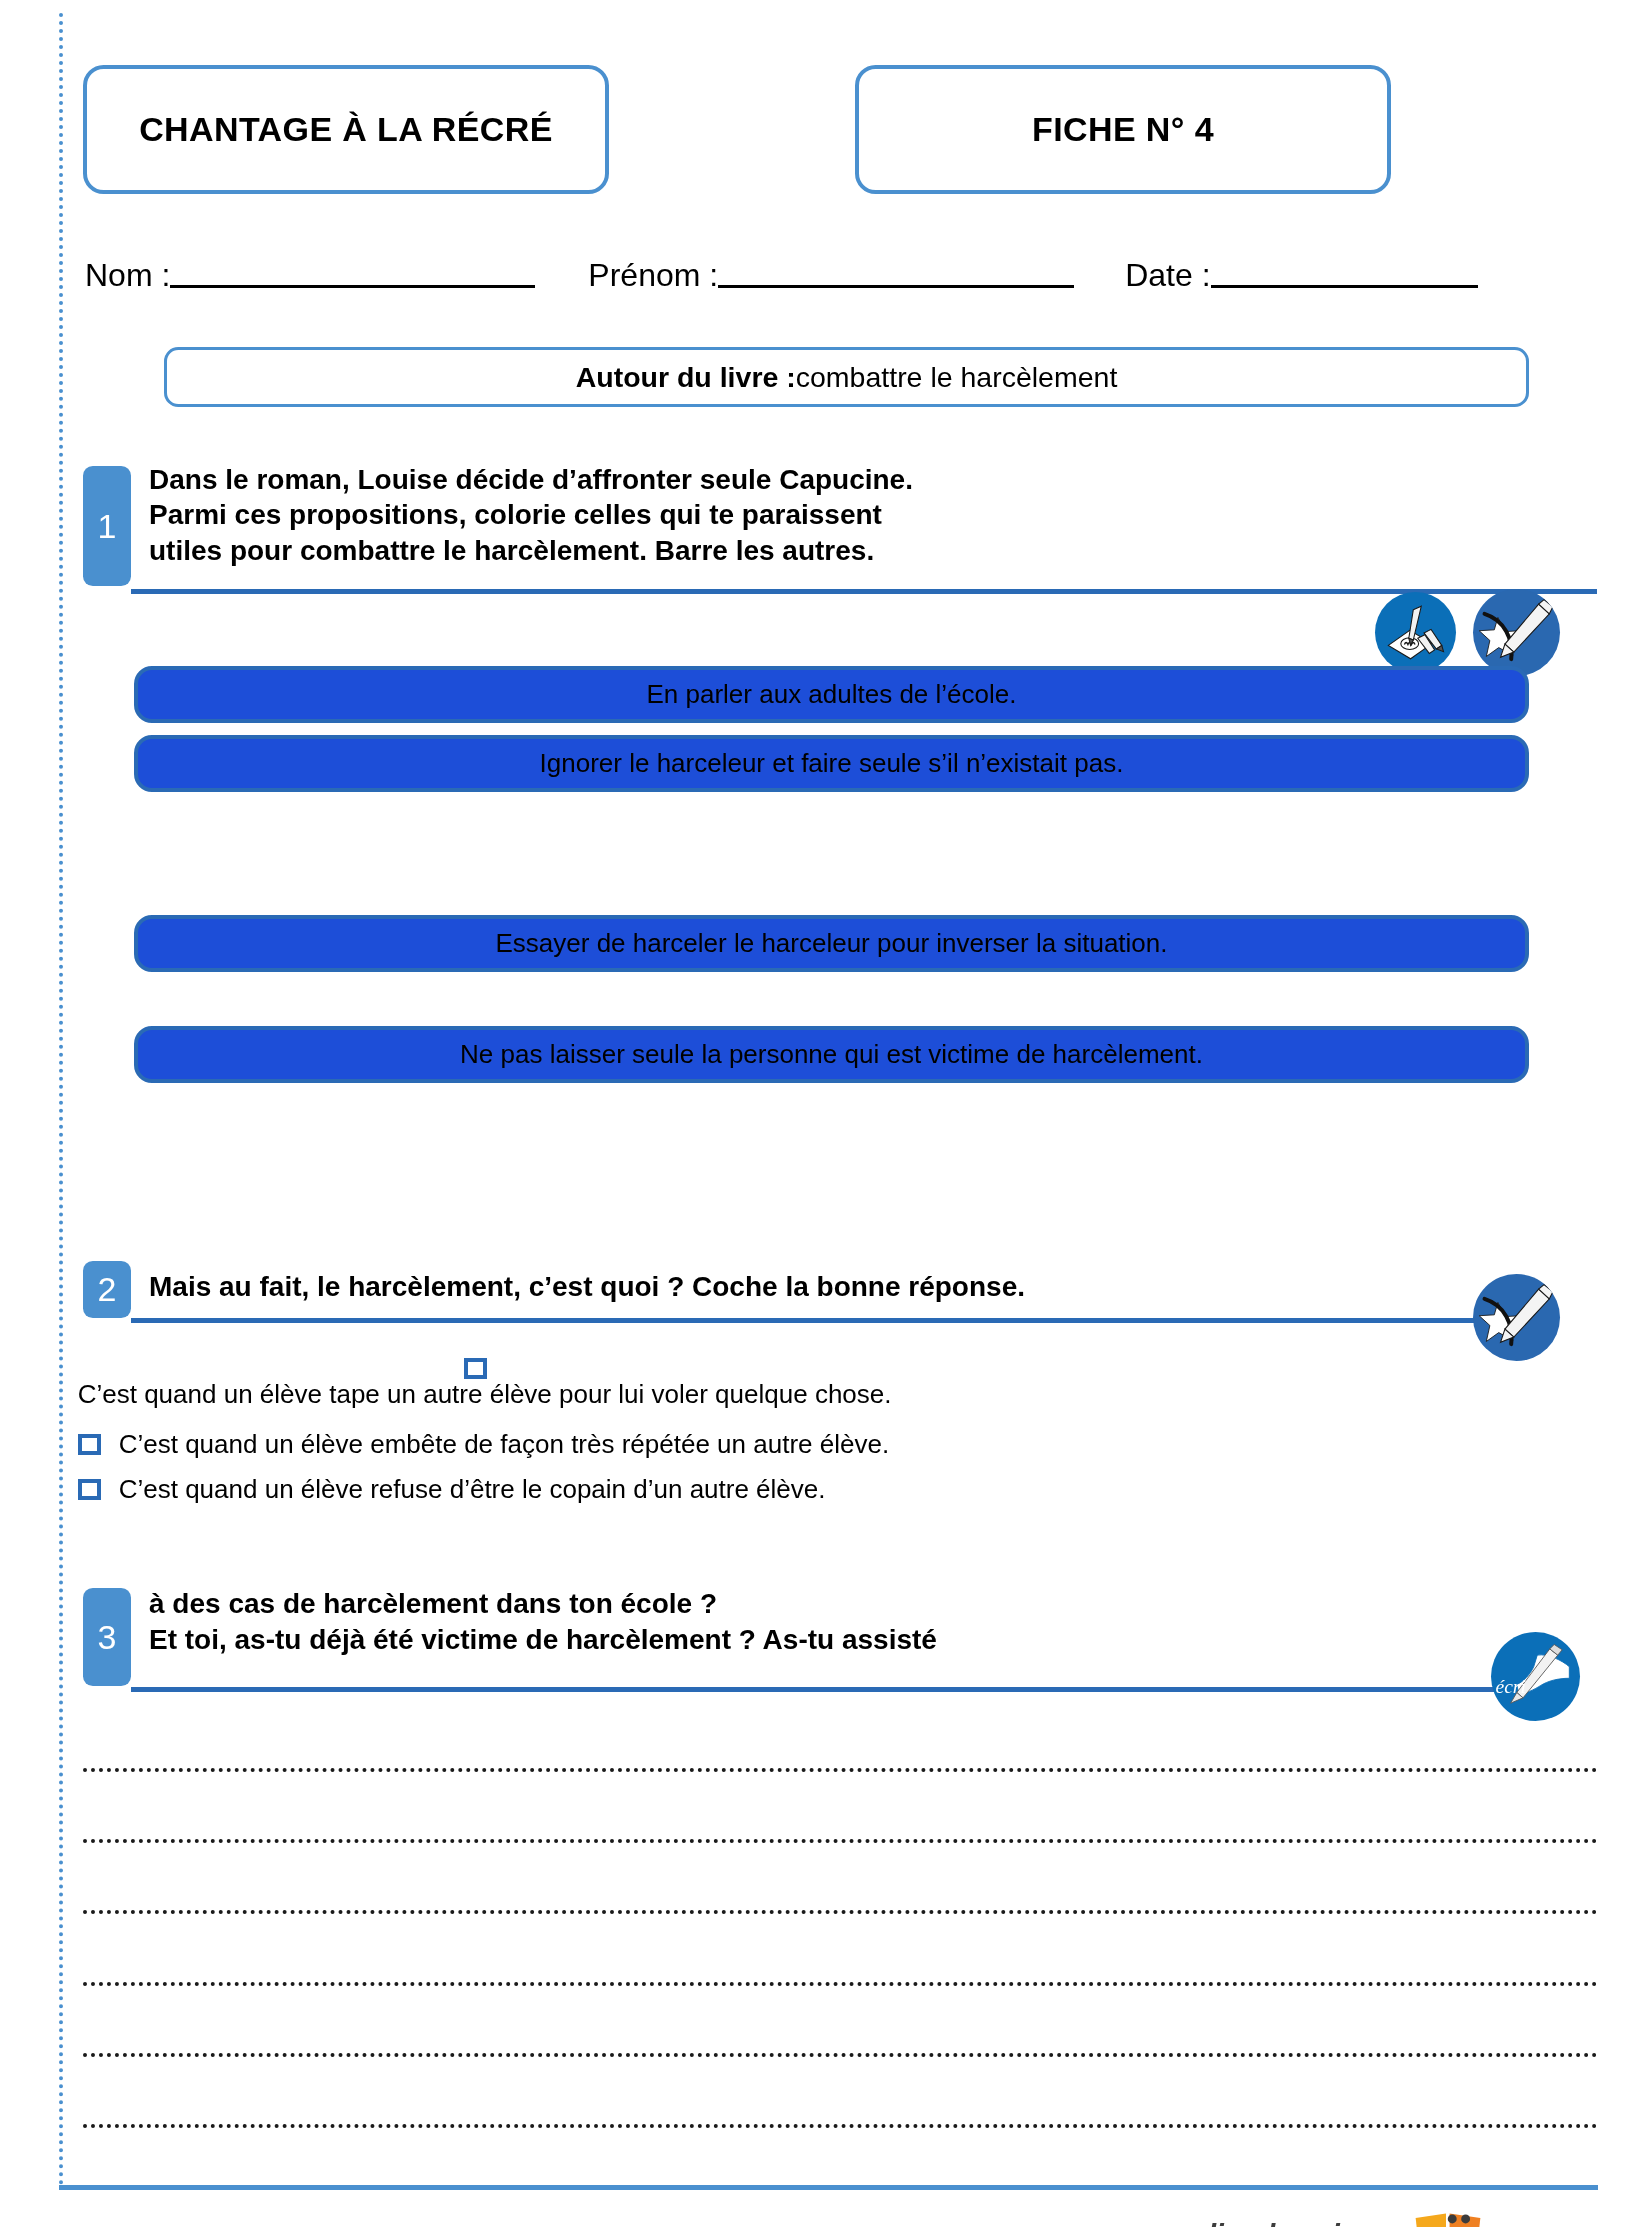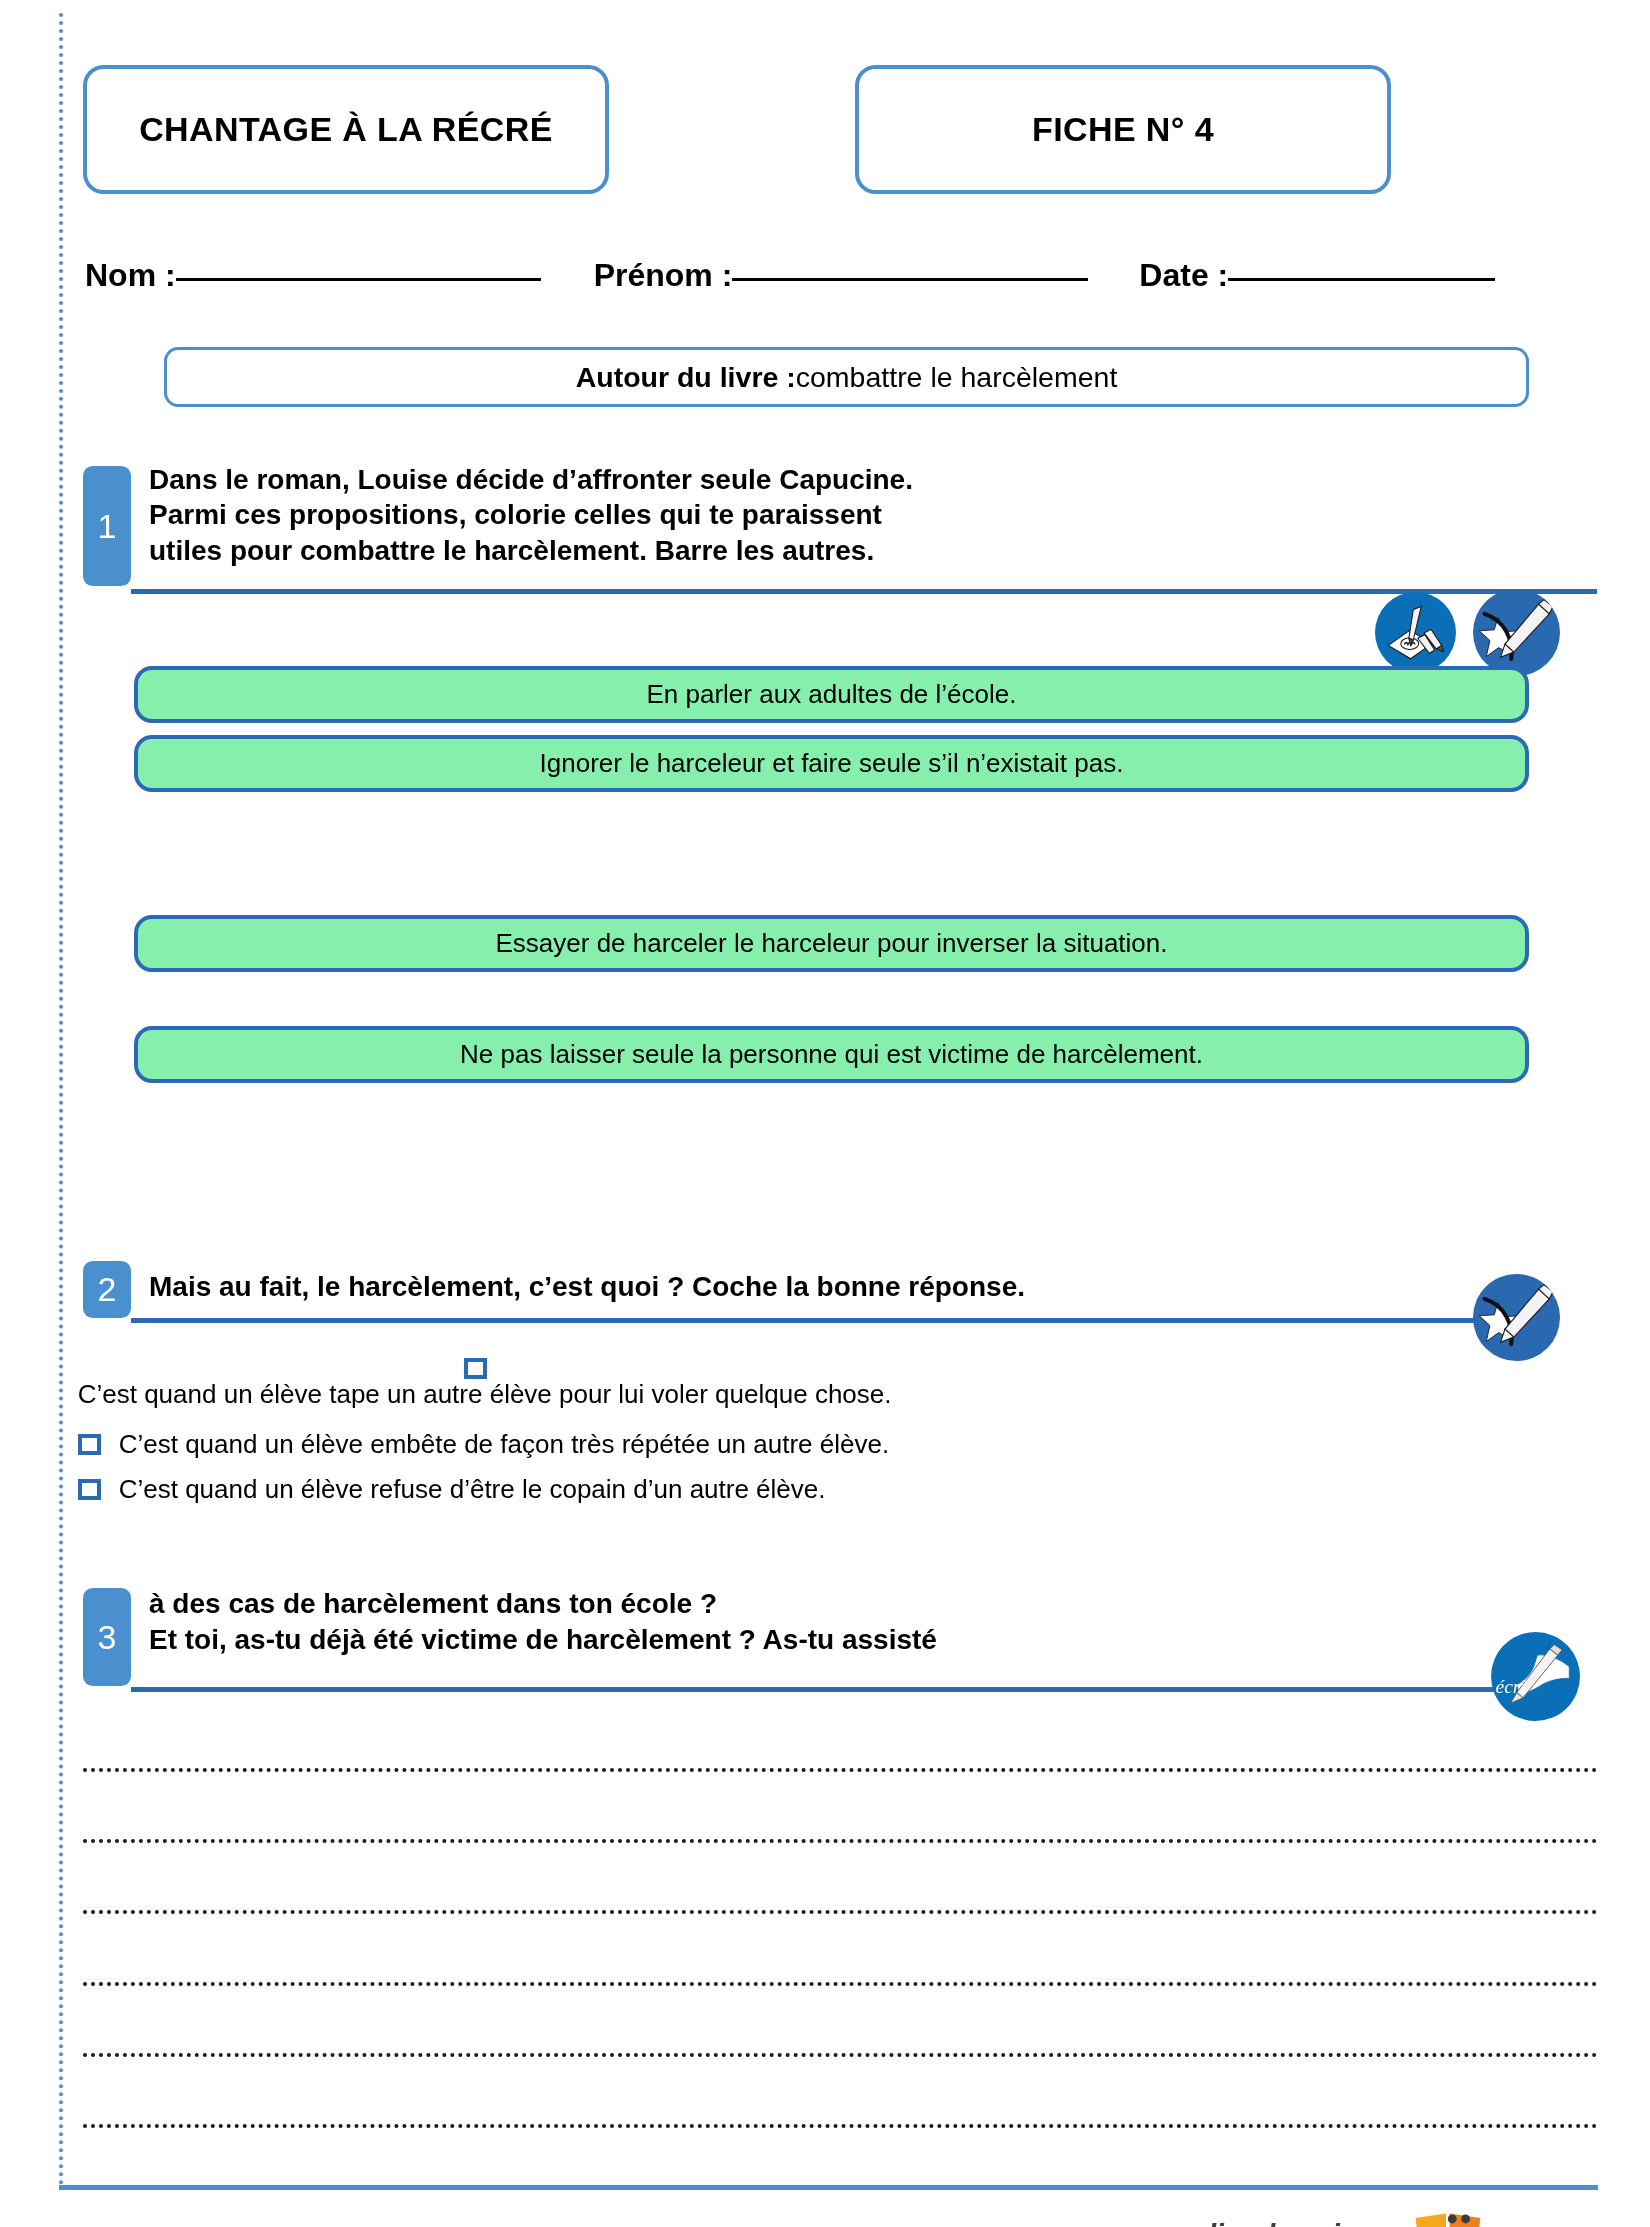--- a/index.html
+++ b/index.html
@@ -65,21 +65,21 @@
     position: absolute;
     left: 85px;
     top: 241px;
     width: 1515px;
     height: 53px;
     font-size: 32px;
     color: #000000;
     display: flex;
     align-items: flex-end;
   }
-  .id-field { display: flex; align-items: flex-start; font-weight: bold; }
+  .id-field { display: flex; align-items: center; }
   .id-label { white-space: pre; }
   .id-rule {
     display: inline-block;
     border-bottom: 3.1px solid #000000;
     height: 21.4px;
   }
   .rule-nom { width: 365px; }
   .rule-prenom { width: 356px; }
   .rule-date { width: 267px; }
   .gap-a { width: 53px; }
@@ -146,21 +146,21 @@
   
   .opt-box {
     position: absolute;
     border: 4px solid #2a6ab5;
     border-radius: 18px;
     box-sizing: border-box;
     display: flex;
     align-items: center;
     justify-content: center;
     font-size: 26px;
-    background: #86efac;
+    background: #1d4ed8;
     color: #000000;
     height: 57px;
   }
 
   
   .check-row {
     position: absolute;
     display: flex;
     align-items: center;
     font-size: 26px;

